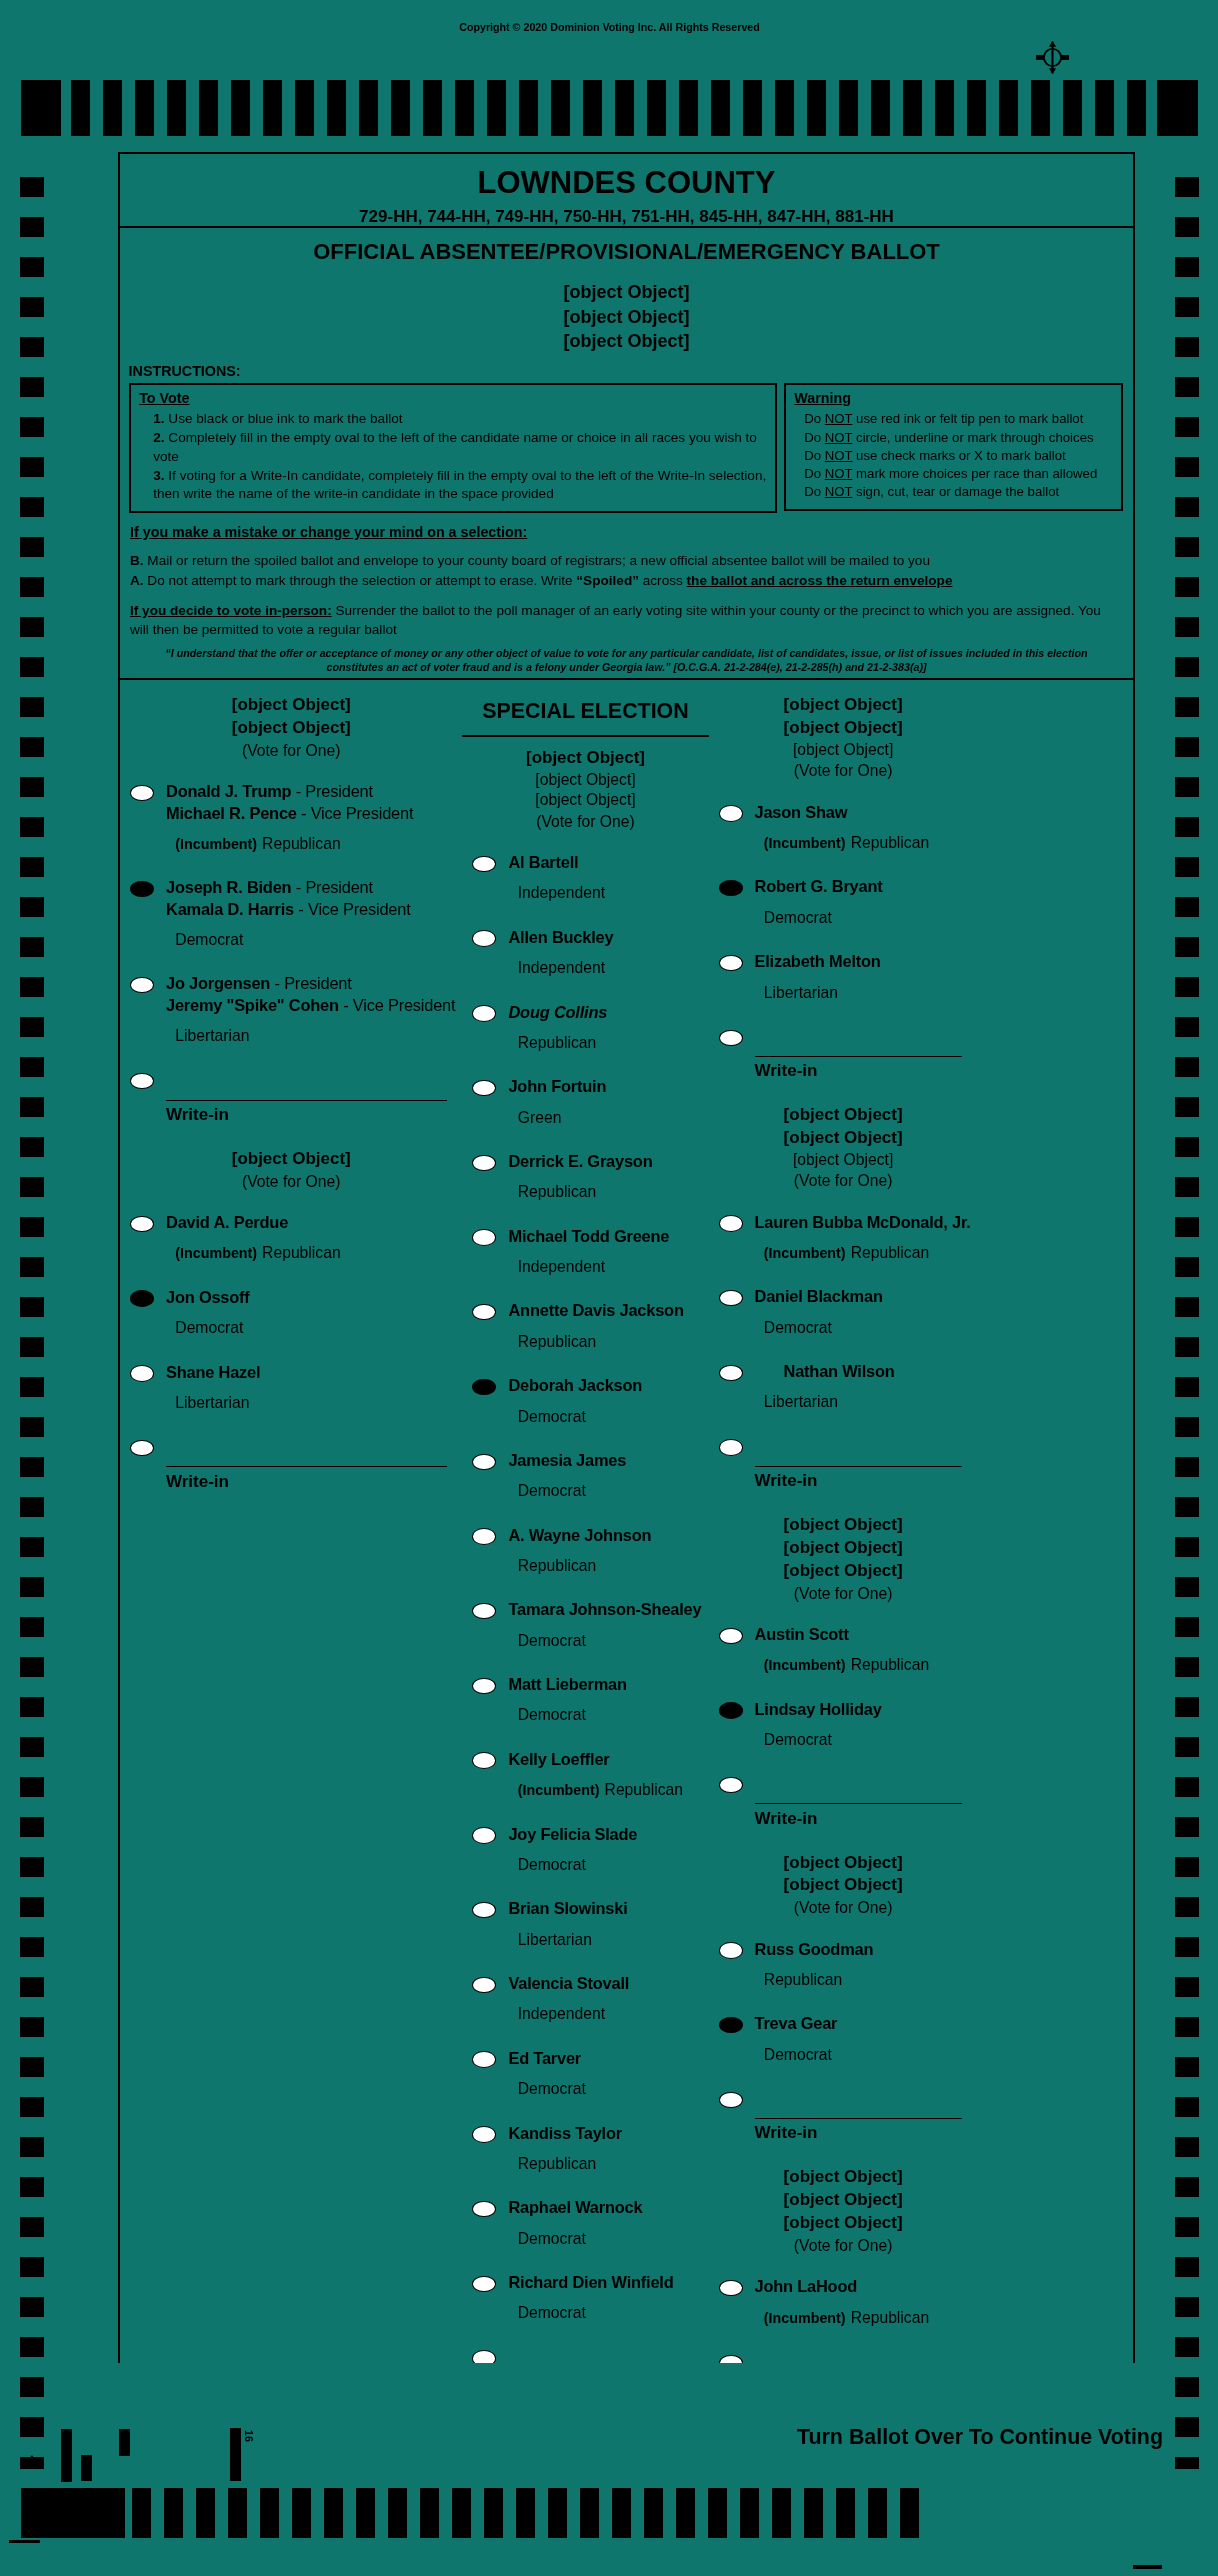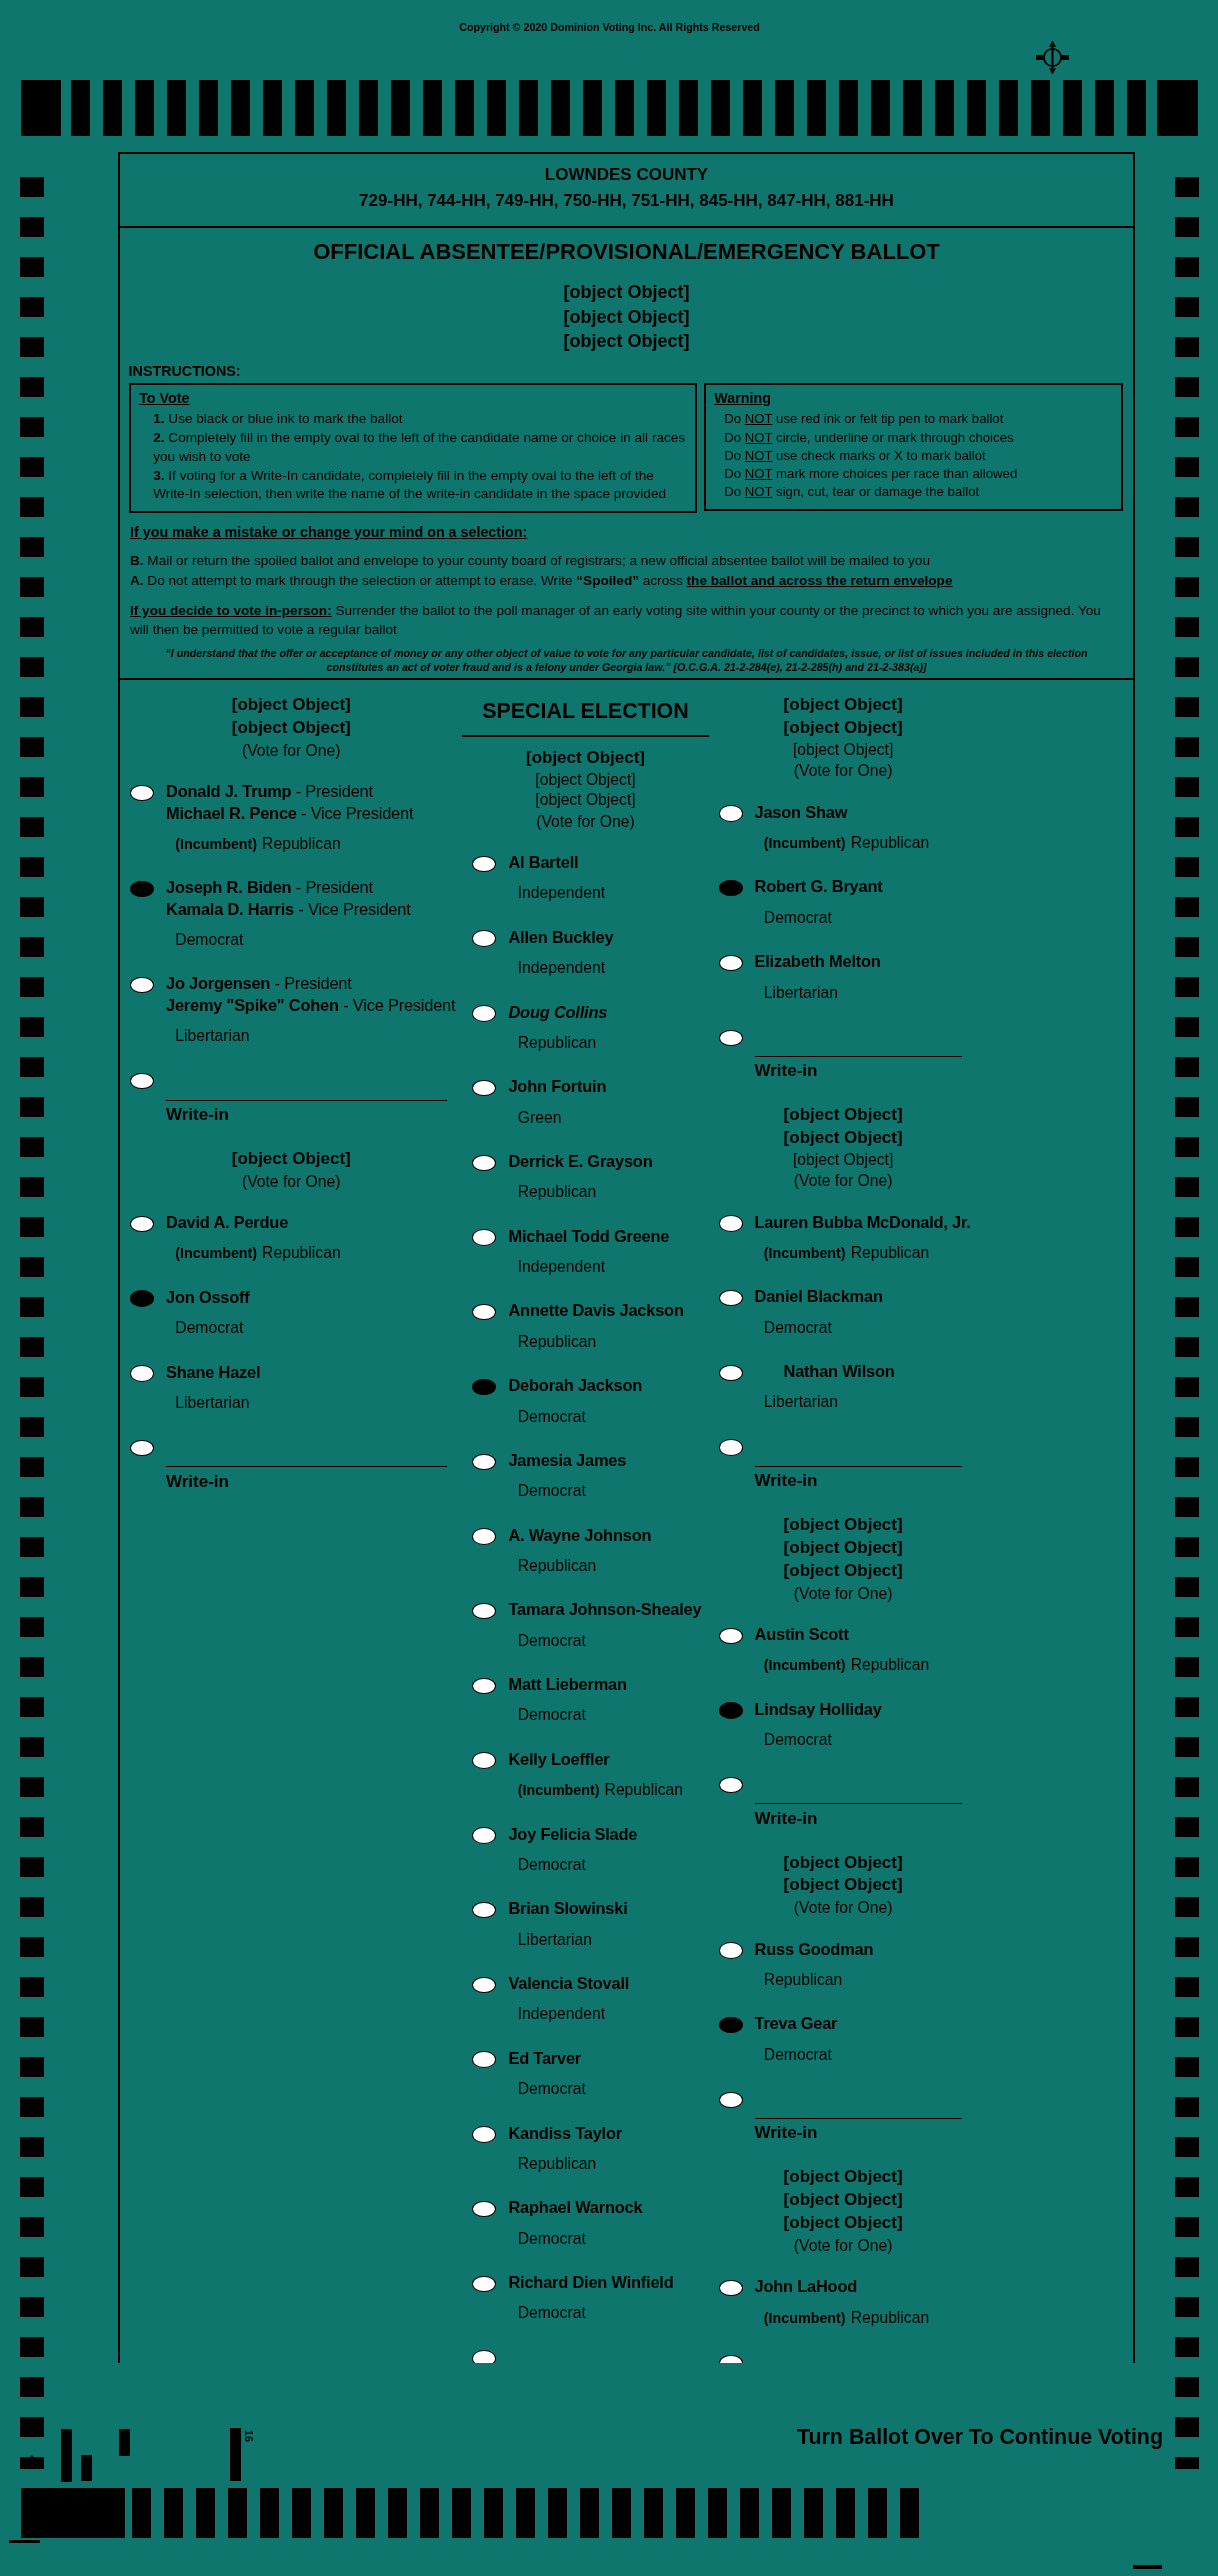--- a/index.html
+++ b/index.html
@@ -13,28 +13,28 @@
     background:repeating-linear-gradient(to right,#000 0 18.6px,transparent 18.6px 32px);}
   .tm-bot-bars{position:absolute;left:132px;top:2488px;width:798px;height:50px;
     background:repeating-linear-gradient(to right,#000 0 19px,transparent 19px 32px);}
   .tm-side{position:absolute;top:177px;width:23.5px;height:2292px;
     background:repeating-linear-gradient(to bottom,#000 0 20px,transparent 20px 40px);}
   
   .ballot{position:absolute;left:118px;top:152px;width:1017px;box-sizing:border-box;
           border:2.1px solid #000;border-bottom:none;}
   .upper{height:524px;box-sizing:border-box;overflow:hidden;}
   .county-box{height:74px;box-sizing:border-box;border-bottom:2.9px solid #000;text-align:center;padding-top:11.4px;}
-  .county{font-size:17px;font-weight:bold;}
+  .county{font-size:31px;font-weight:bold;}
   .precincts{font-size:17px;font-weight:bold;margin-top:5.7px;}
   .type-title{font-size:22px;font-weight:bold;text-align:center;margin-top:11.4px;}
   .etitle{font-size:18px;font-weight:bold;text-align:center;margin-top:14.3px;line-height:1.38;}
   .inst-label{font-size:14.3px;font-weight:bold;margin:9.3px 0 3.6px 8.6px;}
   .inst-row{display:flex;margin:0 10px 0 8.6px;gap:7.1px;align-items:flex-start;}
   .ibox{border:2.1px solid #000;box-sizing:border-box;padding:3.6px 7.1px 7.1px 8.6px;font-size:13.6px;line-height:1.38;}
-  .tovote{width:568px;}
+  .tovote{width:648px;}
   .warn{flex:1;font-size:13.2px;}
   .ibox-title{font-size:14.3px;font-weight:bold;text-decoration:underline;margin-bottom:2.1px;}
   .tv-item{margin-left:14px;}
   .w-item{margin-left:10px;}
   .b{font-weight:bold;}
   .u{text-decoration:underline;}
   .bu{font-weight:bold;text-decoration:underline;}
   .mistake{margin:8.6px 14.3px 0 10px;font-size:13.6px;line-height:1.45;}
   .m-head{font-size:14.3px;margin-bottom:8.6px;}
   .inperson{margin:10px 14.3px 0 10px;font-size:13.6px;line-height:1.42;}

